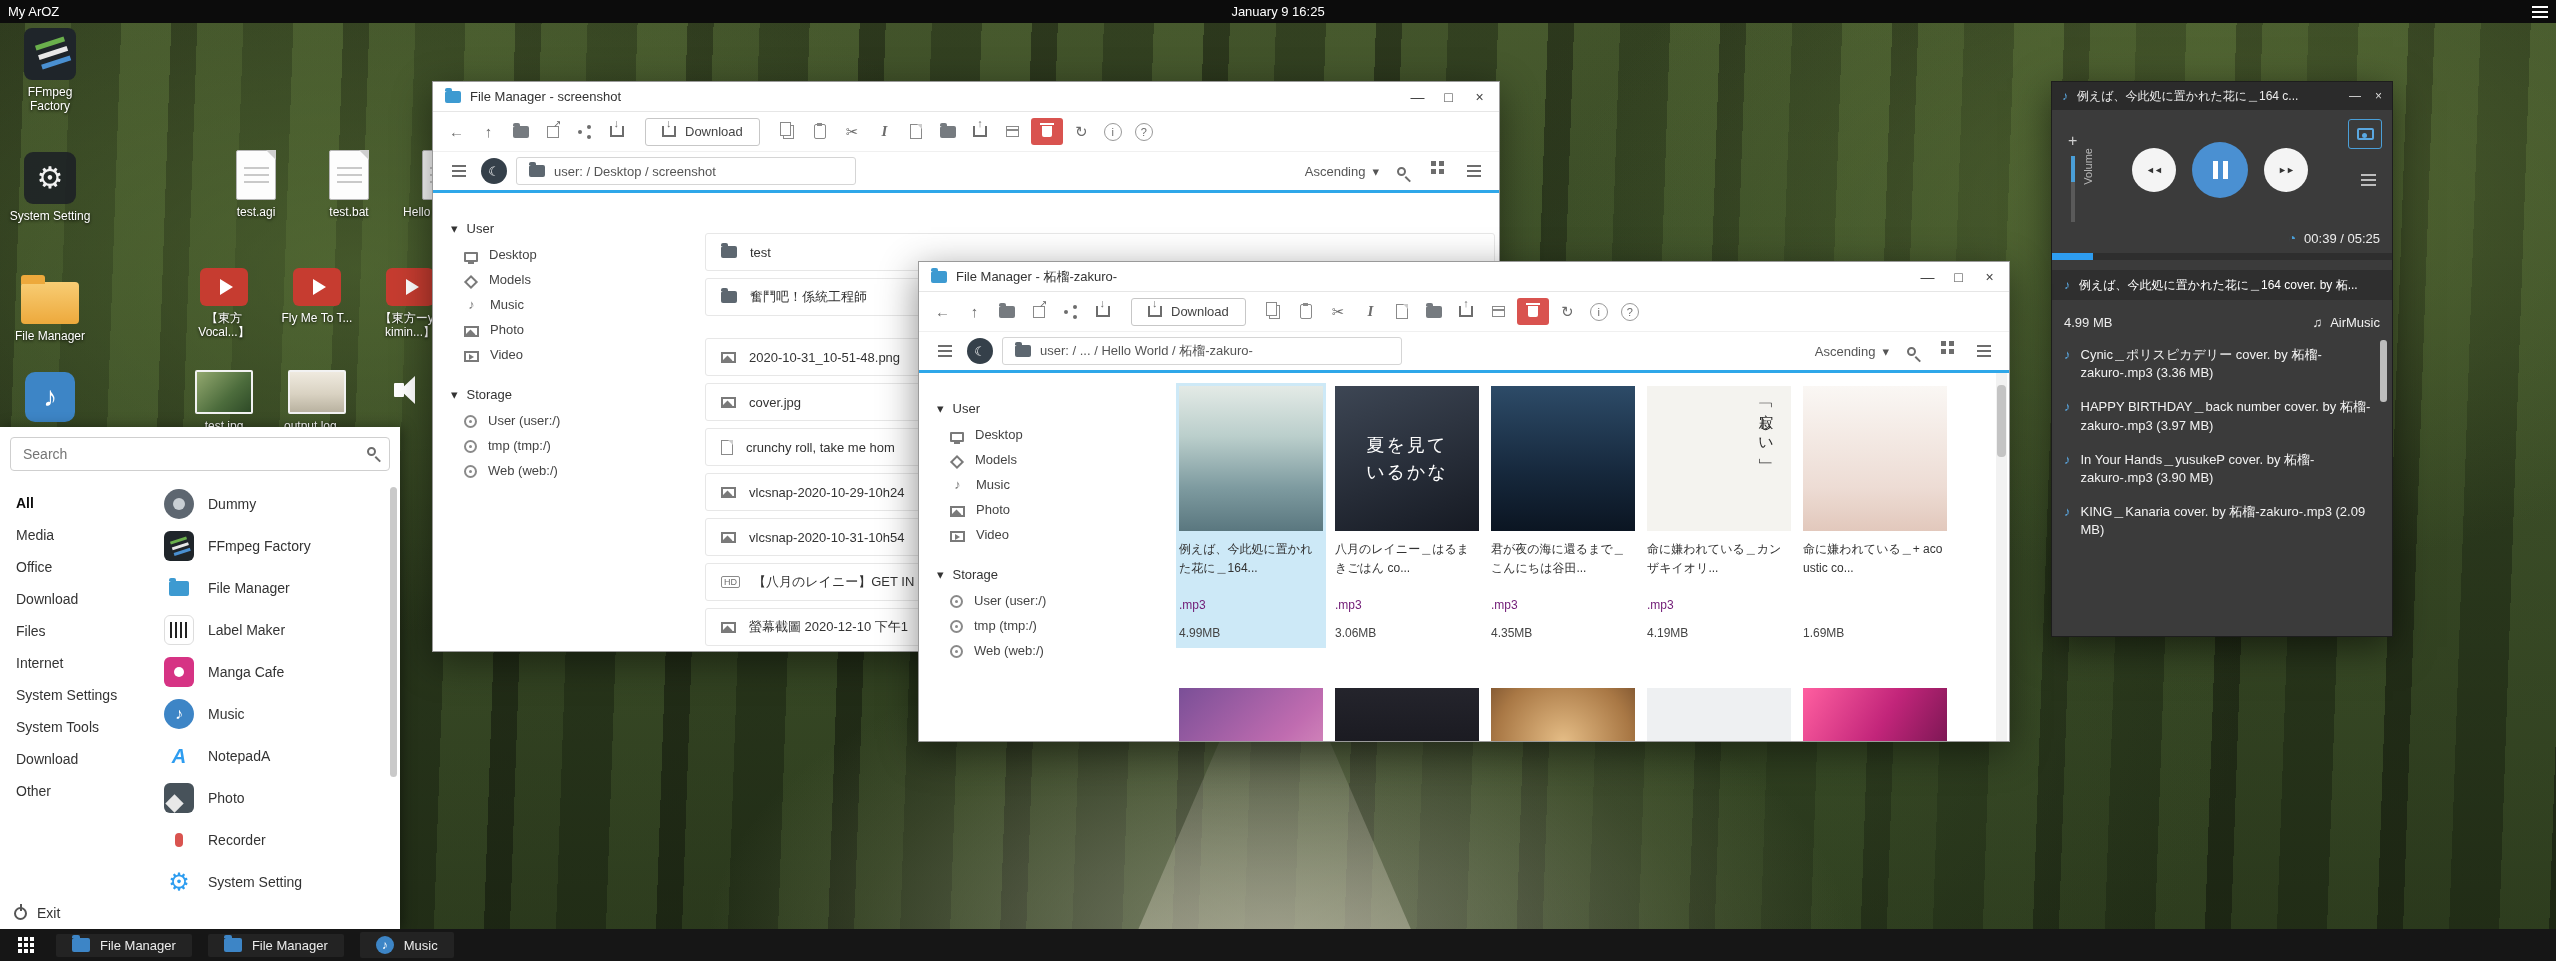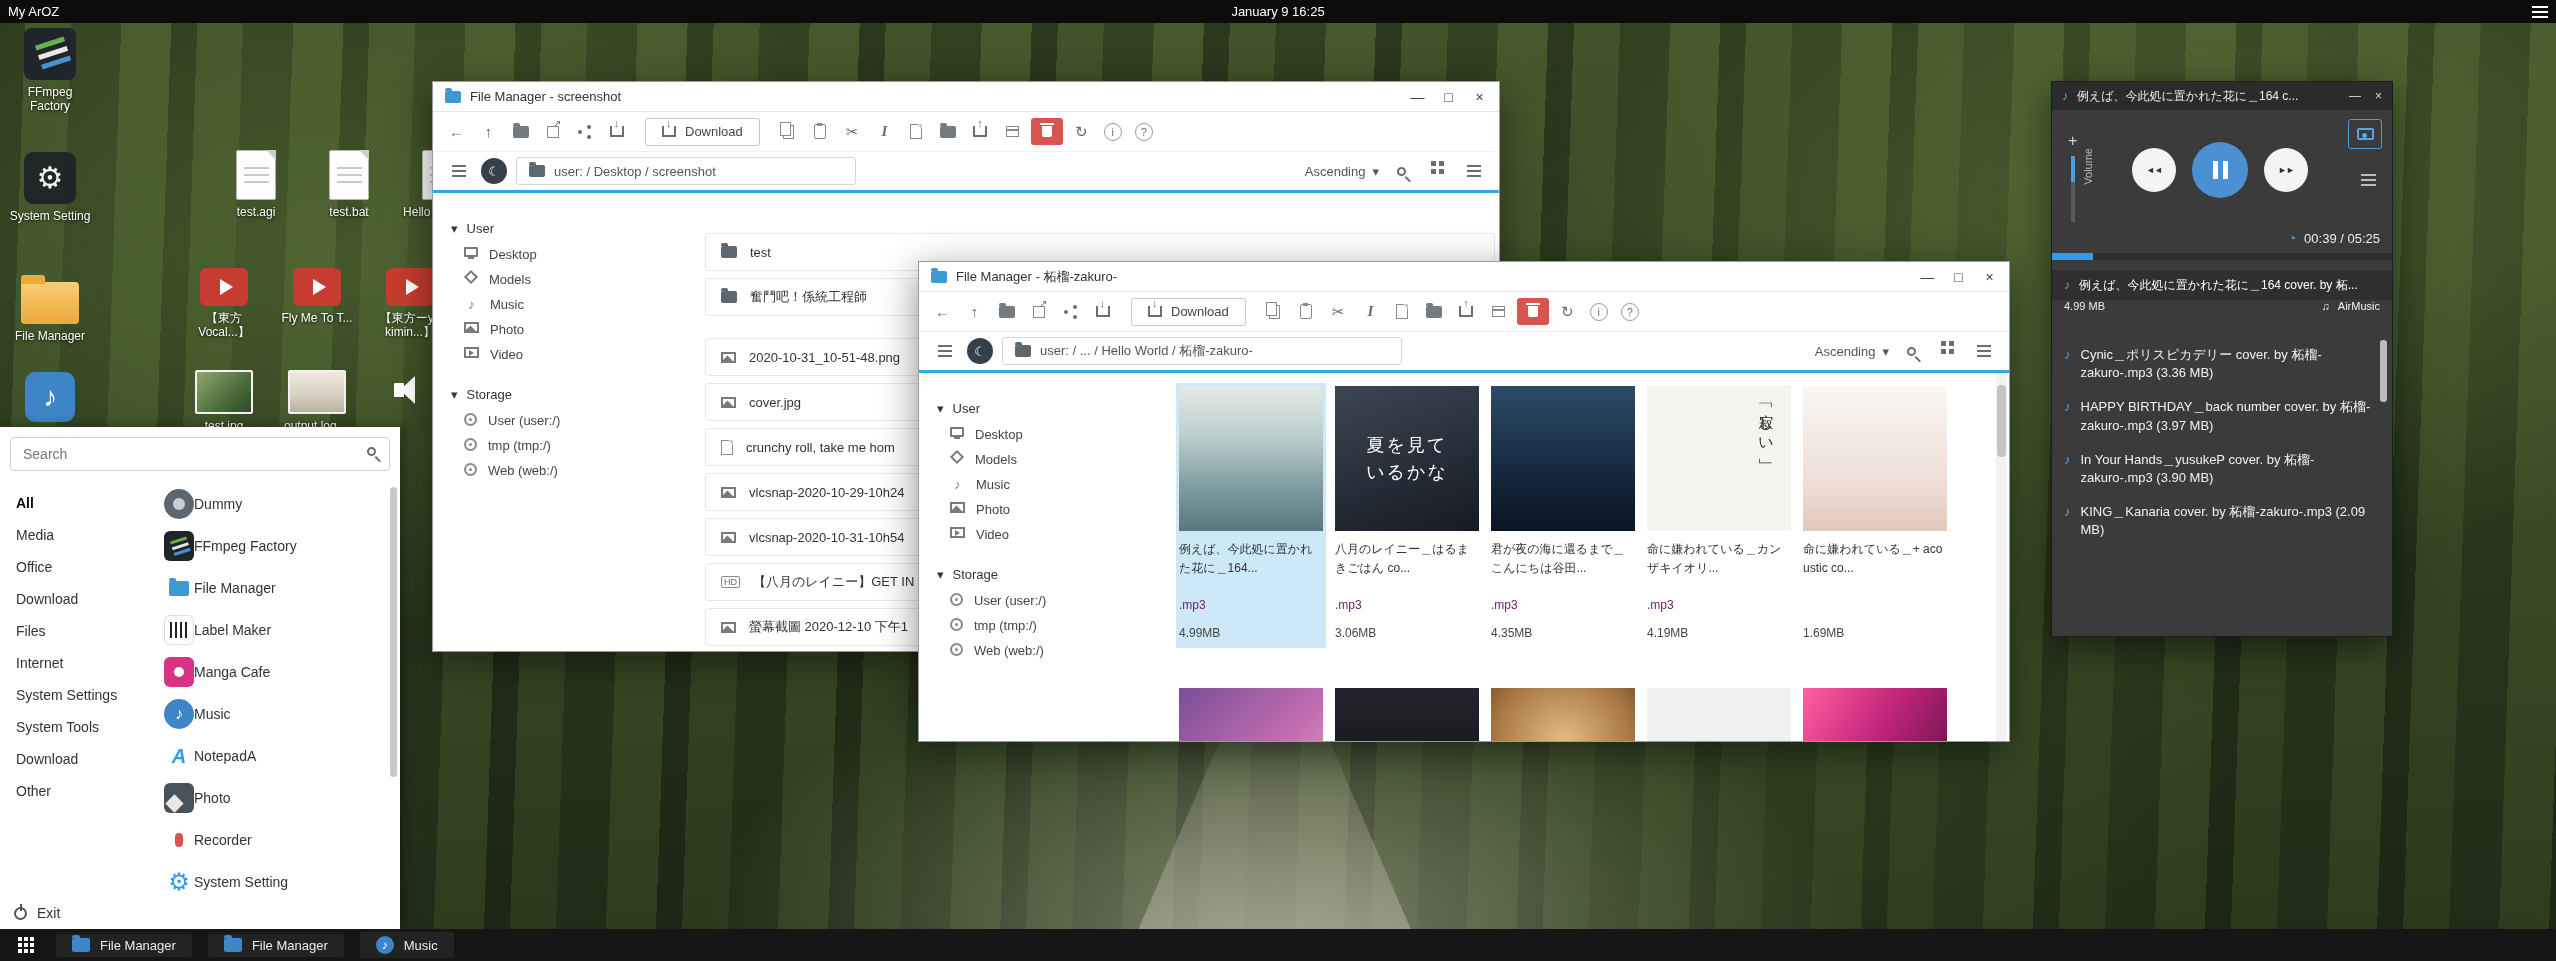--- a/index.html
+++ b/index.html
@@ -80,21 +80,21 @@
 
 .smenu{position:absolute;left:0;top:427px;width:400px;height:502px;background:#fff;z-index:35;box-shadow:3px 0 12px rgba(0,0,0,.4);display:flex;flex-direction:column}
 .ssearch{margin:10px 10px 4px 10px;position:relative}
 .sinput{width:380px;height:34px;border:1px solid #cfcfcf;border-radius:4px;padding:0 36px 0 12px;font-size:14px;color:#333;outline:none;font-family:inherit;background:#fff}
 .ssearch .ico-search{position:absolute;right:14px;top:10px}
 .sbody{flex:1;display:flex;overflow:hidden;position:relative}
 .scats{width:152px;padding-top:12px}
 .scat{padding:8px 16px;font-size:14px;color:#333;cursor:pointer}
 .scat.active{font-weight:bold;color:#0d0d0d}
 .sapps{flex:1;padding-top:8px}
-.sapp{display:flex;align-items:center;padding:6px 12px;font-size:14px;color:#333;cursor:pointer}
+.sapp{display:flex;align-items:center;gap:14px;padding:6px 12px;font-size:14px;color:#333;cursor:pointer}
 .aico{width:30px;height:30px;border-radius:6px;display:flex;align-items:center;justify-content:center;flex:none;color:#fff;font-size:16px}
 .a-dummy{background:#5d6670;border-radius:50%}
 .a-dummy::after{content:"";width:12px;height:12px;border-radius:50%;background:#c9cfd4}
 .a-ff{background:#1f252a;position:relative}
 .a-ff::before{content:"";position:absolute;left:6px;top:8px;width:17px;height:3px;background:#6ab04c;box-shadow:0 6px 0 #e8e8e8,0 12px 0 #4a90d2;transform:rotate(-18deg)}
 .a-fm{background:#fff}
 .a-label{background:#fff;border:1px solid #ddd;position:relative}
 .a-label::after{content:"";width:18px;height:16px;background:repeating-linear-gradient(90deg,#222 0 2px,#fff 2px 5px)}
 .a-gw{background:#fff;position:relative}
 .a-gw::after{content:"";width:16px;height:16px;background:#e67e22;transform:rotate(45deg);border-radius:3px}
@@ -121,21 +121,21 @@
 .tbtn.circ{border:1px solid #999;border-radius:50%;min-width:18px;height:18px;width:18px;font-size:11px;margin:0 4px}
 .dl-btn{height:28px;border:1px solid #c7c7c7;background:#fff;border-radius:3px;display:flex;align-items:center;gap:9px;padding:0 16px;font-size:13px;color:#444;margin:0 10px;cursor:pointer;font-family:inherit}
 .fm-addr{height:38px;display:flex;align-items:center;gap:9px;padding:0 12px;flex:none}
 .moonbtn{width:26px;height:26px;border-radius:50%;background:#35404a;color:#fff;display:flex;align-items:center;justify-content:center;font-size:13px;cursor:pointer;flex:none}
 .pathbox{height:28px;border:1px solid #d5d5d5;border-radius:3px;display:flex;align-items:center;gap:9px;padding:0 12px;font-size:13px;color:#555;background:#fff;cursor:text}
 .sorter{margin-left:auto;display:flex;align-items:center;gap:7px;font-size:13px;color:#555;cursor:pointer}
 .blue-line{height:3px;background:#2fa7e9;flex:none}
 .fm-body{flex:1;display:flex;overflow:hidden}
 .fm-side{width:243px;padding:22px 0 0 18px;font-size:13px;color:#444;flex:none}
 .shead{display:flex;gap:9px;align-items:center;padding:6px 0;color:#333;cursor:pointer}
-.sitem{display:flex;gap:11px;align-items:flex-start;padding:5px 0 5px 13px;cursor:pointer;color:#444}
+.sitem{display:flex;gap:11px;align-items:flex-end;padding:5px 0 5px 13px;cursor:pointer;color:#444}
 .sitem .nglyph{color:#7a7a7a;width:15px;text-align:center;flex:none}
 .fm-main{flex:1;position:relative;overflow:hidden}
 
 .flist{padding:40px 0 0 29px}
 .frow{display:flex;align-items:center;gap:13px;height:38px;border:1px solid #e7e7e7;border-radius:3px;margin-bottom:7px;padding:0 15px;font-size:13px;color:#333;width:790px;background:#fff;cursor:pointer}
 .fgap{height:15px}
 
 .tilewrap{padding:10px 0 0 14px}
 .tiles{display:grid;grid-template-columns:repeat(5,150px);gap:0 6px}
 .tiles.row2{margin-top:37px}
@@ -182,21 +182,21 @@
 .tnext{left:212px;top:38px;width:44px;height:44px;background:#f4f4f4;color:#333;font-size:9px;letter-spacing:-1px}
 .pausebars{width:15px;height:18px;border-left:5px solid #fff;border-right:5px solid #fff}
 .plist-toggle{position:absolute;right:16px;top:64px;cursor:pointer}
 .plist-toggle i{width:15px;height:2px;background:#bdbdbd;display:block;box-shadow:0 5px 0 #bdbdbd,0 10px 0 #bdbdbd;margin-bottom:10px}
 .ptime{position:absolute;right:12px;bottom:24px;color:#ececec;font-size:13px;display:flex;gap:8px;align-items:center}
 .ptime .clk{color:#4a9fd8;font-size:14px}
 .pprog{position:absolute;left:0;bottom:10px;width:100%;height:7px;background:#2e2e2e}
 .pprog .fill{width:41px;height:7px;background:#2e9df0}
 .pnow{height:30px;background:#2f2f2f;display:flex;align-items:center;gap:9px;padding:0 12px;color:#fff;font-size:12px;white-space:nowrap;overflow:hidden;flex:none}
 .bluenote{color:#5aa7e0;flex:none}
-.pinfo{height:30px;display:flex;align-items:flex-start;padding:0 12px;color:#ececec;font-size:11px;flex:none}
+.pinfo{height:30px;display:flex;align-items:flex-end;padding:0 12px;color:#ececec;font-size:13px;flex:none}
 .pinfo .air{margin-left:auto;display:flex;gap:8px;align-items:center;color:#f2f2f2}
 .plist{flex:1;position:relative;padding:8px 20px 0 12px}
 .pitem{display:flex;gap:10px;padding:8px 0;color:#f2f2f2;font-size:13px;line-height:1.4;cursor:pointer}
 .pscroll{position:absolute;right:5px;top:10px;width:7px;height:62px;background:#bdbdbd;border-radius:3px;cursor:pointer}
 
 .taskbar{position:absolute;left:0;bottom:0;width:100%;height:32px;background:#161616;z-index:40;display:flex;align-items:center;gap:16px;padding:0 12px}
 .tb-grid{width:4px;height:4px;background:#fff;box-shadow:6px 0 #fff,12px 0 #fff,0 6px #fff,6px 6px #fff,12px 6px #fff,0 12px #fff,6px 12px #fff,12px 12px #fff;margin:0 18px 12px 6px;cursor:pointer}
 .tb-item{display:flex;align-items:center;gap:10px;color:#ececec;font-size:13px;padding:4px 16px;background:rgba(255,255,255,.06);border-radius:2px;cursor:pointer}
 .tb-fm{width:18px;height:14px;background:#3d85c6;border-radius:2px;position:relative}
 .tb-fm::before{content:"";position:absolute;top:-3px;left:0;width:8px;height:3px;background:#3d85c6;border-radius:2px 2px 0 0}

